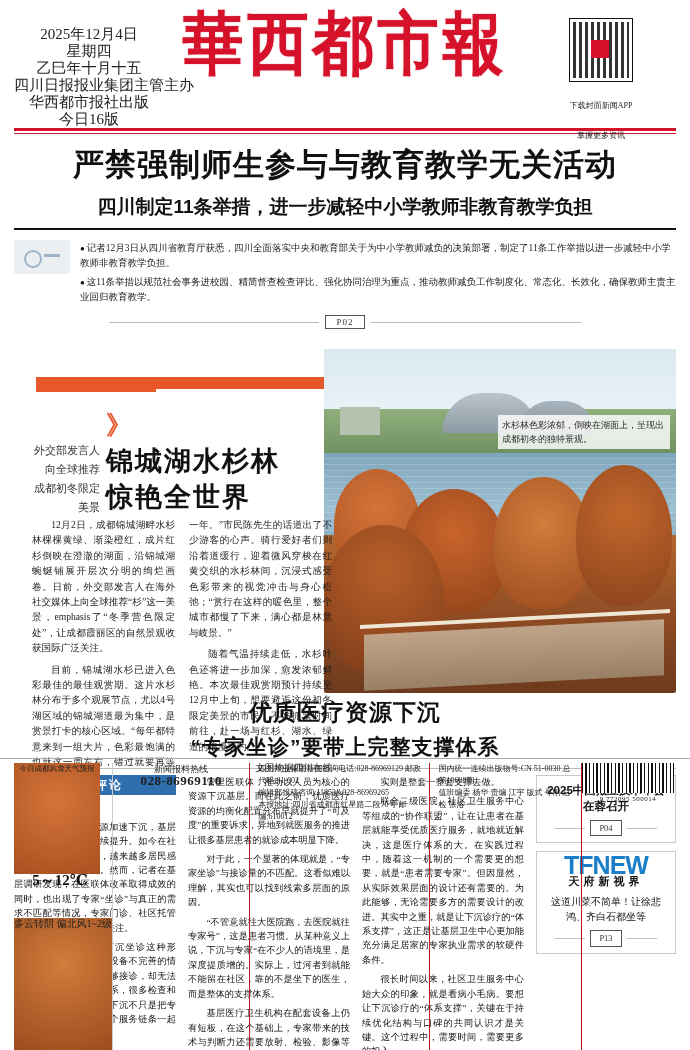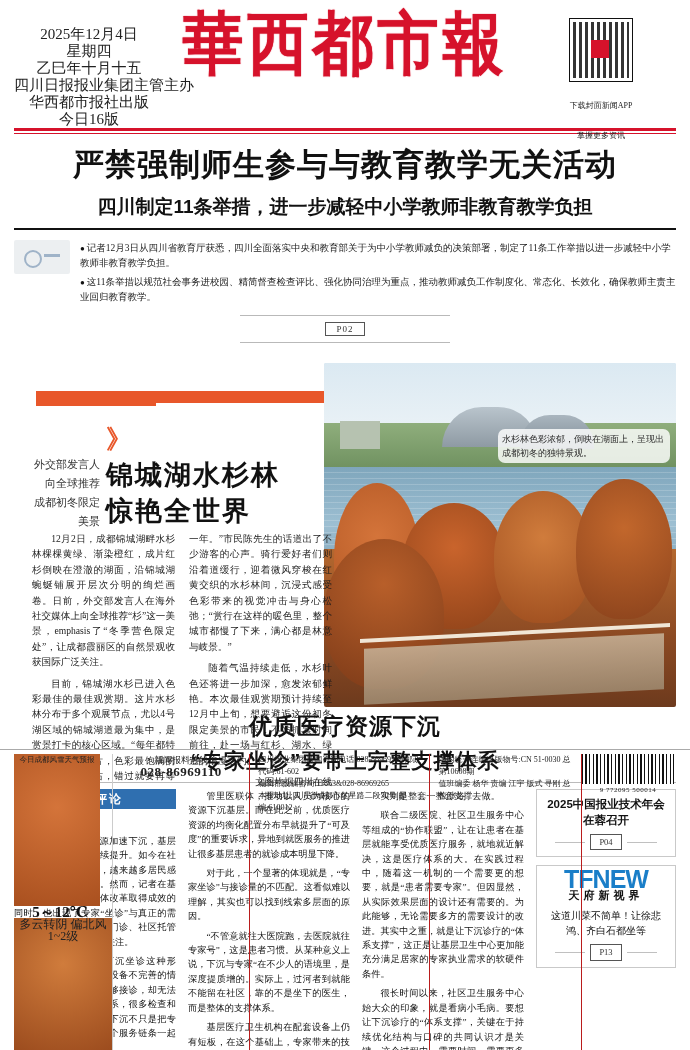--- a/index.html
+++ b/index.html
@@ -58,51 +58,51 @@
   .lead-rule{height:2px;background:#111;margin:8px 0 7px 0;}
   .bullets{display:flex;gap:10px;font-size:9.5px;line-height:15px;color:#222;}
   .bullet-icon{
     width:56px;height:34px;flex:0 0 56px;background:#eceff1;border-radius:2px;position:relative;margin-top:3px;
   }
   .bullet-icon::before{content:"";position:absolute;left:10px;top:10px;width:14px;height:14px;border:2px solid #9fb3c8;border-radius:50%;}
   .bullet-icon::after{content:"";position:absolute;left:30px;top:14px;width:16px;height:3px;background:#9fb3c8;}
   .bullet-list{flex:1;}
   .bullet-list p{margin:4px 0 4px 0;text-indent:0;}
   .bullet-list p::before{content:"● ";color:#111;font-size:8px;}
-  .page-ref{display:flex;align-items:center;justify-content:center;margin:6px 0 4px 0;gap:6px;flex-direction:column;}
+  .page-ref{display:flex;align-items:center;justify-content:center;margin:6px 0 4px 0;gap:6px;}
   .page-ref .ln{height:1px;background:#b9b9b9;width:210px;}
   .page-ref .box{border:1px solid #555;font-size:9px;padding:1px 10px;color:#333;letter-spacing:1px;}
 
   
   .feature{position:relative;height:352px;margin-top:2px;}
   .feat-photo{
     position:absolute;right:0;top:8px;width:352px;height:344px;border-radius:2px;overflow:hidden;
     background:linear-gradient(#cfe2ef,#e8f1f5);
   }
   .sky{position:absolute;left:0;top:0;width:100%;height:86px;background:linear-gradient(#dbe9f2,#eef4f7);}
   .farbank{position:absolute;left:0;top:60px;width:100%;height:46px;background:linear-gradient(#8fae7c,#6f9160);}
   .bld{position:absolute;background:#cfd6dc;}
   .bld.a{left:118px;top:44px;width:96px;height:40px;border-radius:40px 40px 0 0;background:linear-gradient(#b9c4cc,#8e9aa3);}
   .bld.b{left:196px;top:52px;width:74px;height:34px;border-radius:30px 30px 0 0;background:linear-gradient(#aab6bf,#7f8b95);}
   .bld.c{left:16px;top:58px;width:40px;height:28px;background:#b6c2b0;}
   .water{position:absolute;left:0;top:104px;width:100%;height:96px;background:linear-gradient(#7fa6bc,#9dbfd2 60%,#86a9bd);}
   .water::after{content:"";position:absolute;inset:0;background:repeating-linear-gradient(0deg,rgba(255,255,255,.18) 0 1px,transparent 1px 6px);}
   .bank{position:absolute;left:0;top:186px;width:100%;height:158px;background:linear-gradient(#b4682f,#8c4a23 55%,#6d3a1d);}
   .tree{position:absolute;border-radius:50% 50% 44% 44%;}
-  .t1{left:10px;top:120px;width:86px;height:152px;background:radial-gradient(circle at 50% 35%,#d4743a,#a9501f);}
+  .t1{left:10px;top:120px;width:86px;height:111px;background:radial-gradient(circle at 50% 35%,#d4743a,#a9501f);}
   .t2{left:78px;top:140px;width:104px;height:126px;background:radial-gradient(circle at 50% 35%,#c9642c,#8e4219);}
   .t3{left:170px;top:128px;width:98px;height:132px;background:radial-gradient(circle at 50% 35%,#d07c3c,#9c4c1e);}
   .t4{left:252px;top:116px;width:96px;height:140px;background:radial-gradient(circle at 50% 35%,#c2672c,#8a421c);}
   .t5{left:0px;top:176px;width:120px;height:150px;background:radial-gradient(circle at 50% 30%,#b85f2a,#7c3a18);}
   .path{position:absolute;left:40px;top:278px;width:300px;height:56px;background:linear-gradient(#c8b49a,#a08c72);transform:skewY(-3deg);opacity:.85;}
   .rail{position:absolute;left:36px;top:268px;width:310px;height:4px;background:#f0e6d6;transform:skewY(-3deg);}
 
   .feat-caption{
     position:absolute;right:6px;top:74px;width:164px;font-size:9px;line-height:14px;color:#2b2b2b;
-    background:rgba(255,255,255,.82);padding:3px 4px;border-radius:7px;
+    background:rgba(255,255,255,.82);padding:3px 4px;
   }
   .deco-bar{position:absolute;left:22px;top:36px;width:320px;height:12px;background:#e8572a;
     clip-path:polygon(0 0,100% 0,92% 100%,0 100%);}
   .deco-bar2{position:absolute;left:22px;top:48px;width:120px;height:3px;background:#e8572a;}
 
   .feat-left{position:absolute;left:18px;top:66px;width:318px;}
   .quote-mark{color:#e8572a;font-size:26px;font-weight:bold;letter-spacing:-4px;line-height:1;}
   .feat-title{
     font-family:"Liberation Sans","DejaVu Sans",sans-serif;
     font-weight:bold;font-size:27px;line-height:36px;color:#111;letter-spacing:2px;
@@ -147,21 +147,21 @@
   .tf-sub{font-size:11px;font-weight:bold;text-align:center;letter-spacing:4px;color:#111;margin-top:1px;
     font-family:"Liberation Sans","DejaVu Sans",sans-serif;}
   .tf-line{font-size:10px;text-align:center;line-height:15px;margin-top:6px;}
 
   
   .footer{position:absolute;left:0;bottom:0;width:690px;border-top:1px solid #aaa;}
   .footer-inner{display:flex;font-size:8px;line-height:12px;color:#222;padding:4px 14px 0 14px;}
   .wx{width:92px;text-align:center;border-right:1px solid #ccc;padding-right:6px;}
   .wx .t1{font-size:7.5px;}
   .wx .temp{font-size:15px;font-weight:bold;color:#111;}
-  .wx .t3{font-size:12px;}
+  .wx .t3{font-size:10px;margin-top:32px;}
   .fcol{padding:0 8px;border-right:1px solid #b91c1c;}
   .fcol:last-child{border-right:none;}
   .hotline{text-align:center;width:150px;}
   .hotline .h1{font-size:9px;}
   .hotline .h2{font-size:13px;font-weight:bold;letter-spacing:.5px;}
   .barcode{margin-left:auto;display:flex;flex-direction:column;align-items:center;padding-right:2px;}
   .bars{width:92px;height:30px;background:
     repeating-linear-gradient(90deg,#111 0 1px,#fff 1px 3px,#111 3px 5px,#fff 5px 7px,#111 7px 8px,#fff 8px 11px);}
   .bar-num{font-size:7px;letter-spacing:.5px;}
 </style>

